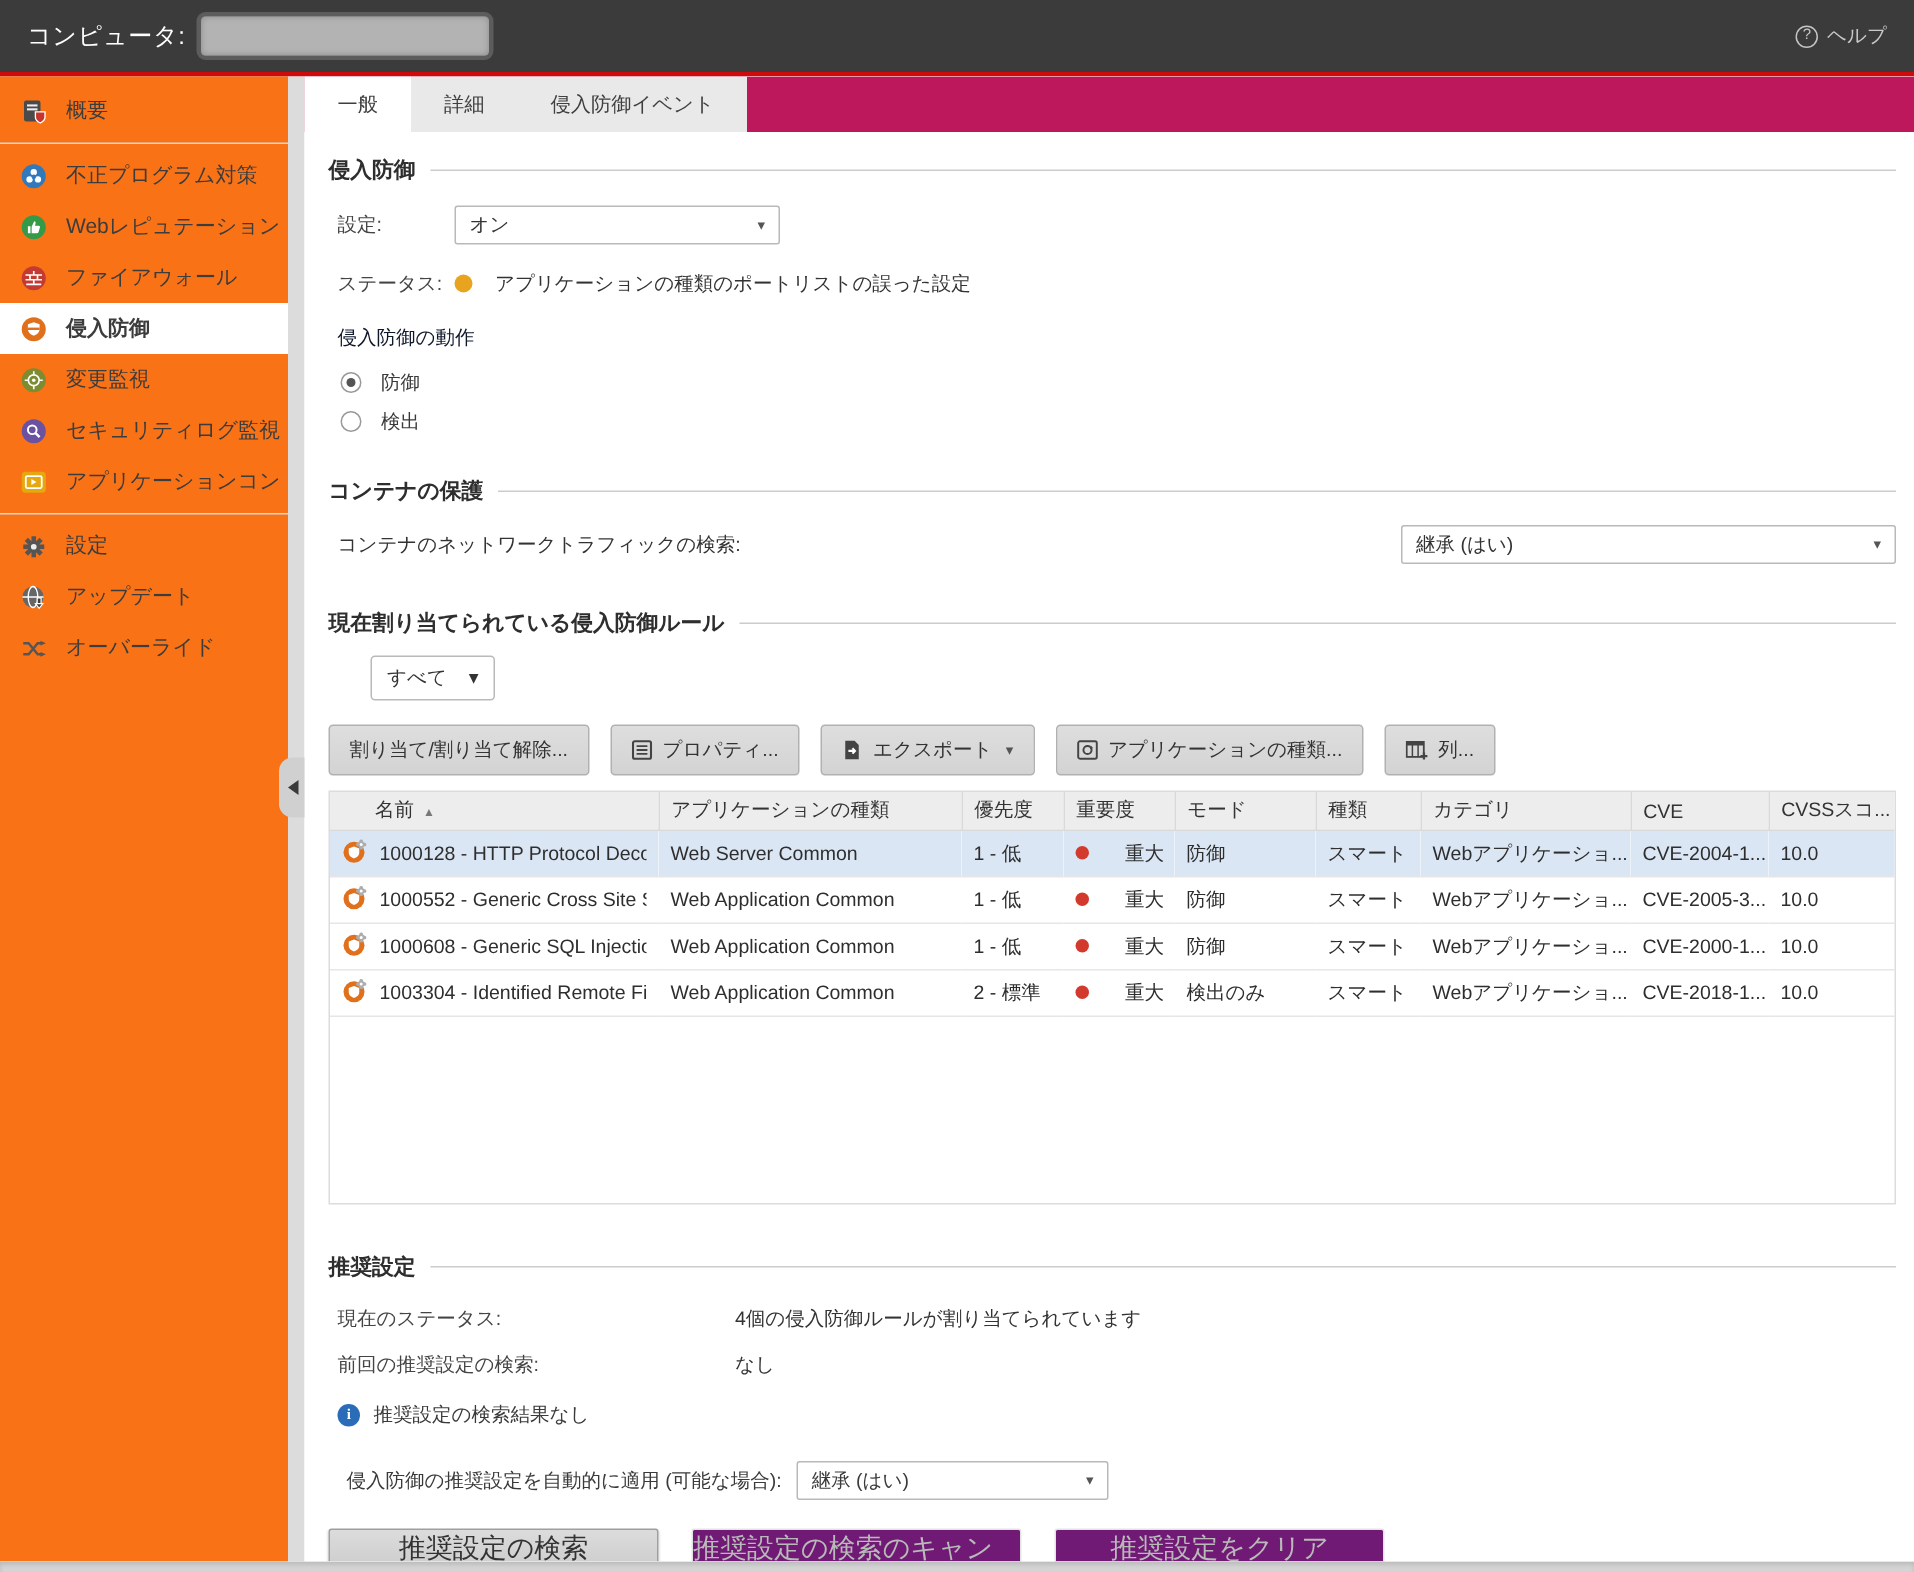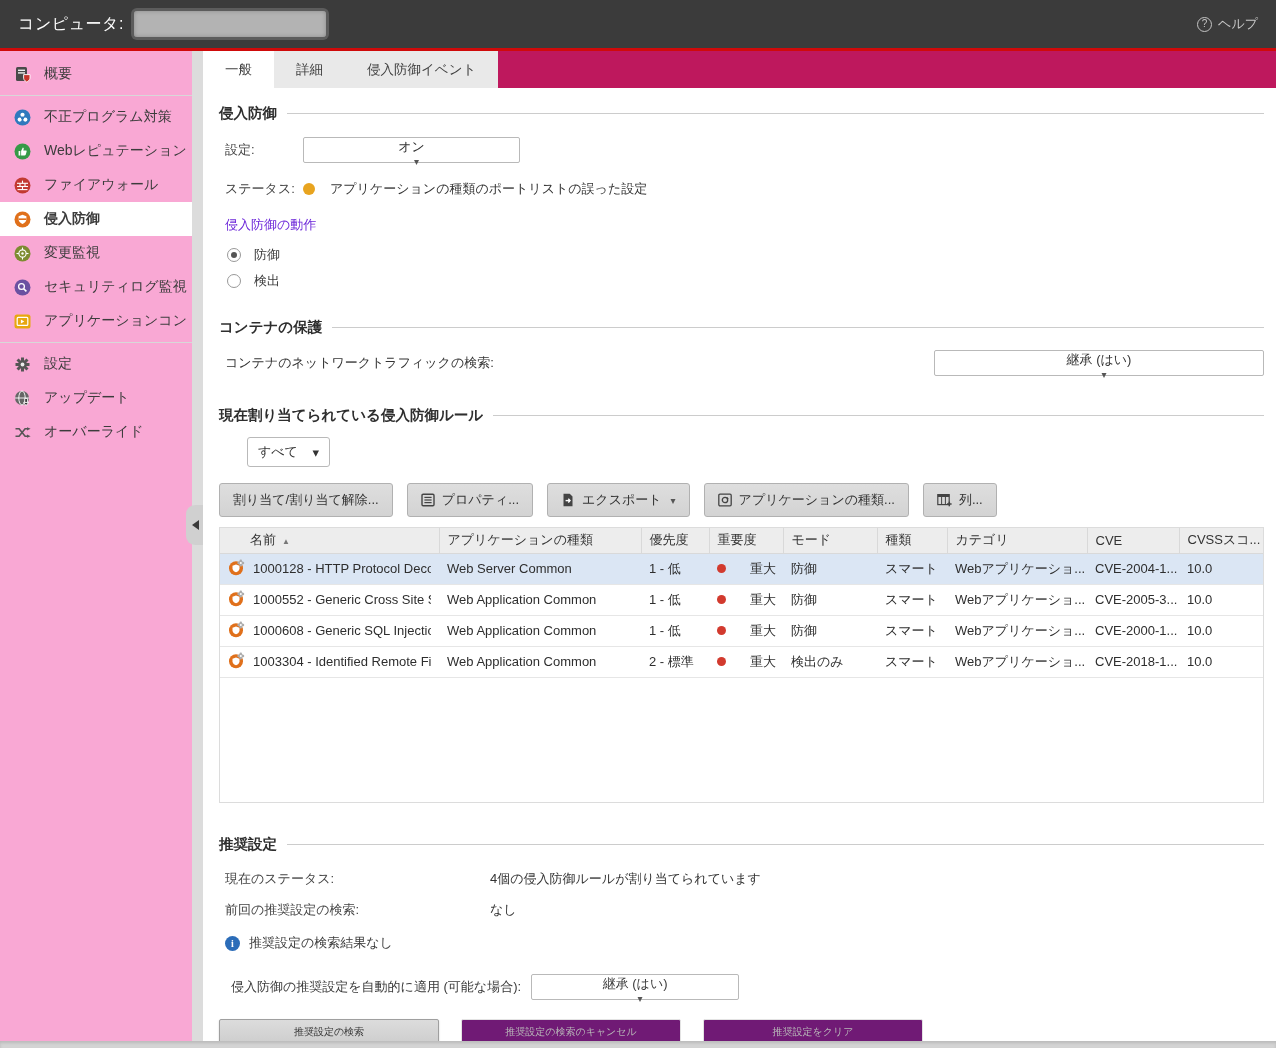--- a/index.html
+++ b/index.html
@@ -16,21 +16,21 @@
   .topbar-title { color:#fff; font-size:16px; letter-spacing:.5px; }
   .redacted { width:192px; height:26px; margin-left:10px; background:#b3b3b3;
               border-radius:3px; box-shadow:0 0 0 3px #8e8e8e66, inset 0 0 4px #8a8a8a; }
   .help { margin-left:auto; display:flex; align-items:center; gap:6px; color:#c9c9c9; font-size:13px; cursor:default; }
   .help-q { width:15px; height:15px; border:1.4px solid #c4c4c4; border-radius:50%;
             display:grid; place-items:center; font-size:10px; line-height:1; color:#c4c4c4; }
   .redline { height:3px; background:#cf0a0a; }
 
   
   .main-wrap { display:flex; height:990px; }
-  .sidebar { width:192px; background:#f9a8d4; padding-top:6px; flex:0 0 192px; }
+  .sidebar { width:192px; background:#f97316; padding-top:6px; flex:0 0 192px; }
   .gutter { width:11px; background:#dcdcdc; flex:0 0 11px; }
   .main { flex:1; background:#fff; display:flex; flex-direction:column; overflow:hidden; }
 
   .side-item { height:34px; display:flex; align-items:center; gap:13px; padding-left:13px;
                font-size:14px; color:#3c3c3c; white-space:nowrap; overflow:hidden; cursor:pointer; }
   .side-item.selected { background:#fff; font-weight:bold; }
   .side-item .sicon { width:18px; height:18px; flex:0 0 18px; display:grid; place-items:center; }
   .side-item .sicon svg { display:block; }
   .side-divider { height:1px; background:#d8d8d8; margin:4px 0; }
 
@@ -41,26 +41,26 @@
   .tab.selected { background:#fff; }
 
   
   .content { flex:1; padding:16px 12px 0 16px; overflow:hidden; position:relative; }
   .section-title { display:flex; align-items:center; font-weight:bold; font-size:14.5px; color:#2e2e2e; }
   .section-title .rule { flex:1; height:1px; background:#ccc; margin-left:10px; }
 
   .form-row { display:flex; align-items:center; margin:14px 0 0 6px; }
   .lbl78 { width:78px; flex:0 0 78px; color:#444; }
   .dd { height:26px; border:1px solid #b9b9b9; border-radius:2px; background:#fff;
-        display:flex; align-items:center; justify-content:space-between; padding:0 9px; cursor:pointer;flex-direction:column; }
+        display:flex; align-items:center; justify-content:space-between; padding:0 9px; cursor:pointer; }
   .dd .caret { color:#555; font-size:10px; margin-left:10px; }
   .w217 { width:217px; } .w330 { width:330px; } .w208 { width:208px; }
 
   .status-dot { width:12px; height:12px; border-radius:50%; background:#e8a41f; margin:0 15px 0 0; flex:0 0 12px; }
-  .behavior-label { margin:18px 0 0 6px; color:#6d28d9; }
+  .behavior-label { margin:18px 0 0 6px; color:#0f172a; }
   .radio-row { display:flex; align-items:center; gap:13px; margin:12px 0 0 8px; color:#3a3a3a; }
   .radio { width:14px; height:14px; border:1.4px solid #999; border-radius:50%; background:#fff; position:relative; flex:0 0 14px; cursor:pointer; }
   .radio.checked::after { content:""; position:absolute; inset:3px; background:#555; border-radius:50%; }
 
   .mt28 { margin-top:28px; } .mt30 { margin-top:30px; } .mt32 { margin-top:32px; }
   .container-row { display:flex; align-items:center; justify-content:space-between; margin:13px 0 0 6px; }
 
   
   .filter-dd { width:83px; height:30px; margin:12px 0 0 28px; border:1px solid #b9b9b9; border-radius:3px;
                background:#fff; display:inline-flex; align-items:center; justify-content:space-between; padding:0 10px; cursor:pointer; }
@@ -89,21 +89,21 @@
 
   
   .rec-row { display:flex; margin:16px 0 0 6px; color:#444; }
   .rec-lbl { width:265px; flex:0 0 265px; }
   .rec-val { color:#333; }
   .info-row { display:flex; align-items:center; gap:9px; margin:15px 0 0 6px; color:#3a3a3a; }
   .info-ic { width:15px; height:15px; border-radius:50%; background:#2b6cb8; color:#fff;
              display:grid; place-items:center; font-size:10px; font-weight:bold; font-family:"Liberation Serif",serif; flex:0 0 15px; }
   .apply-row { display:flex; align-items:center; gap:10px; margin:22px 0 0 12px; color:#3a3a3a; }
   .rec-buttons { display:flex; gap:22px; margin-top:19px; }
-  .rbtn { width:220px; height:25px; display:grid; place-items:center; font-size:10px; border-radius:2px; cursor:pointer; }
+  .rbtn { width:220px; height:25px; display:grid; place-items:center; font-size:18px; border-radius:2px; cursor:pointer; }
   .rbtn.on { background:linear-gradient(#dcdcdc,#cecece); border:1px solid #9f9f9f; color:#333; box-shadow:0 1px 2px rgba(0,0,0,.2); }
   .rbtn.off { background:#701a75; border:1px solid #e3e3e3; color:#b9b9b9; cursor:default; }
 
   .bottom-strip { position:absolute; left:0; bottom:0; width:100%; height:7px; background:#d4d4d4; box-shadow:inset 0 2px 3px rgba(0,0,0,.12); }
   .collapse-handle { position:absolute; left:186px; top:505px; width:17px; height:40px; background:#d0d0d0;
                      border-radius:9px 0 0 9px; display:grid; place-items:center; cursor:pointer; z-index:5; }
   .collapse-tri { width:0; height:0; border:5px solid transparent; border-right:7px solid #3a3a3a; margin-right:4px; }
 </style>
 </head>
 <body>

